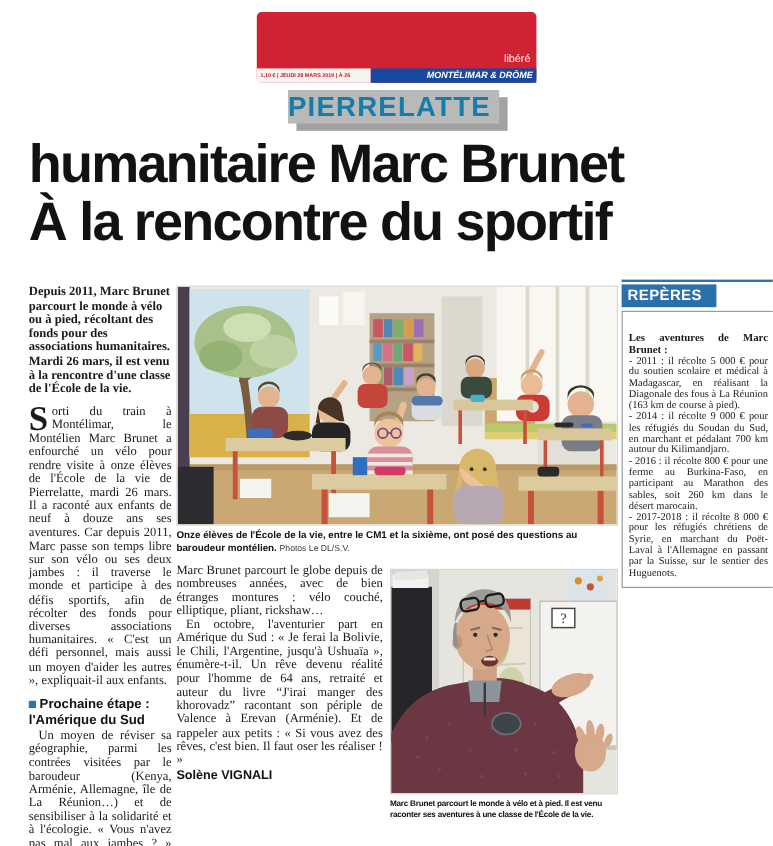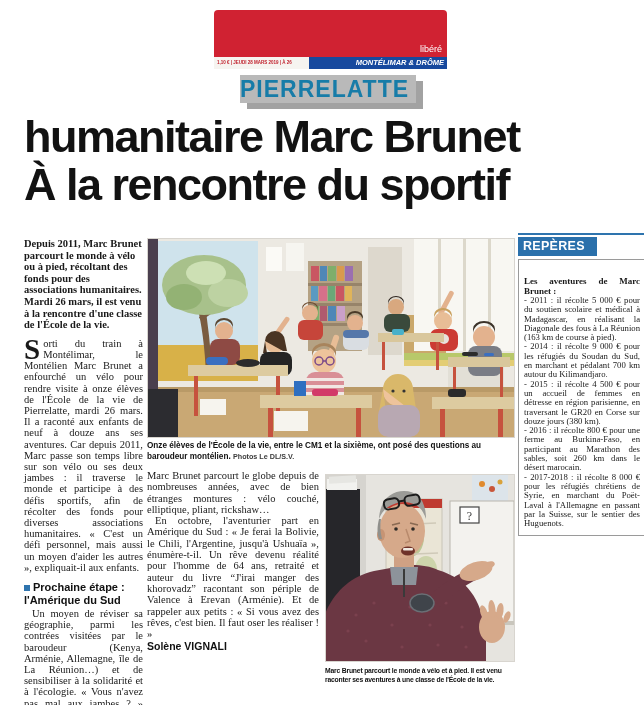--- a/index.html
+++ b/index.html
@@ -40,21 +40,21 @@
   .dropcap { float:left; font-size:29px; line-height:22px; font-weight:bold; padding-right:3px; }
   .subhead { margin-top:8px; font-family:"Liberation Sans",sans-serif; font-weight:bold;
     font-size:11px; line-height:12.5px; color:#111; }
   .bullet { display:inline-block; width:6px; height:6px; background:#2e74ae; margin-right:3px; }
   .bodytext2 { font-size:10.5px; line-height:11.2px; text-align:justify; margin-top:2px; text-indent:8px; }
 
   
   .photo1 { left:147px; top:238px; width:368px; height:200px; border:1px solid #d8d5cf; overflow:hidden; }
   .caption1 { left:147px; top:441px; width:368px; font-family:"Liberation Sans",sans-serif;
     font-weight:bold; font-size:8.2px; line-height:10.5px; color:#111; }
-  .credit { font-weight:bold; font-size:7.2px; color:#3a3a3a; }
+  .credit { font-weight:normal; font-size:7.2px; color:#3a3a3a; }
   .photo2 { left:325px; top:474px; width:190px; height:188px; border:1px solid #d8d5cf; overflow:hidden; }
   .caption2 { left:325px; top:666px; width:198px; font-family:"Liberation Sans",sans-serif;
     font-weight:bold; font-size:6.8px; letter-spacing:-0.2px; line-height:9px; color:#111; }
 
   
   .mid-col { left:147px; top:470px; width:172px; }
   .mid-col p { font-size:10.5px; line-height:11.3px; text-align:justify; }
   .mid-col .indent { text-indent:8px; }
   .byline { margin-top:2px; text-align:right; font-family:"Liberation Sans",sans-serif;
     font-weight:bold; font-size:10px; color:#111; }
@@ -352,18 +352,17 @@
 <p class="abs caption2">Marc Brunet parcourt le monde à vélo et à pied. Il est venu raconter ses aventures à une classe de l'École de la vie.</p>
 
 <div class="abs sidebar">
   <div class="sb-rule"></div>
   <div class="sb-header">REPÈRES</div>
   <div class="sb-box">
     <p class="sb-title">Les aventures de Marc Brunet :</p>
     <div>
         <p class="sb-item">- 2011 : il récolte 5 000 € pour du soutien scolaire et médical à Madagascar, en réalisant la Diagonale des fous à La Réunion (163 km de course à pied).</p>
         <p class="sb-item">- 2014 : il récolte 9 000 € pour les réfugiés du Soudan du Sud, en marchant et pédalant 700 km autour du Kilimandjaro.</p>
-        <p class="sb-item">- 2015 : il récolte 4 500 € pour un accueil de femmes en détresse en région parisienne, en traversant le GR20 en Corse sur douze jours (380 km).</p>
         <p class="sb-item">- 2016 : il récolte 800 € pour une ferme au Burkina-Faso, en participant au Marathon des sables, soit 260 km dans le désert marocain.</p>
         <p class="sb-item">- 2017-2018 : il récolte 8 000 € pour les réfugiés chrétiens de Syrie, en marchant du Poët-Laval à l'Allemagne en passant par la Suisse, sur le sentier des Huguenots.</p>
       </div>
   </div>
 </div>
 
 </body></html>

